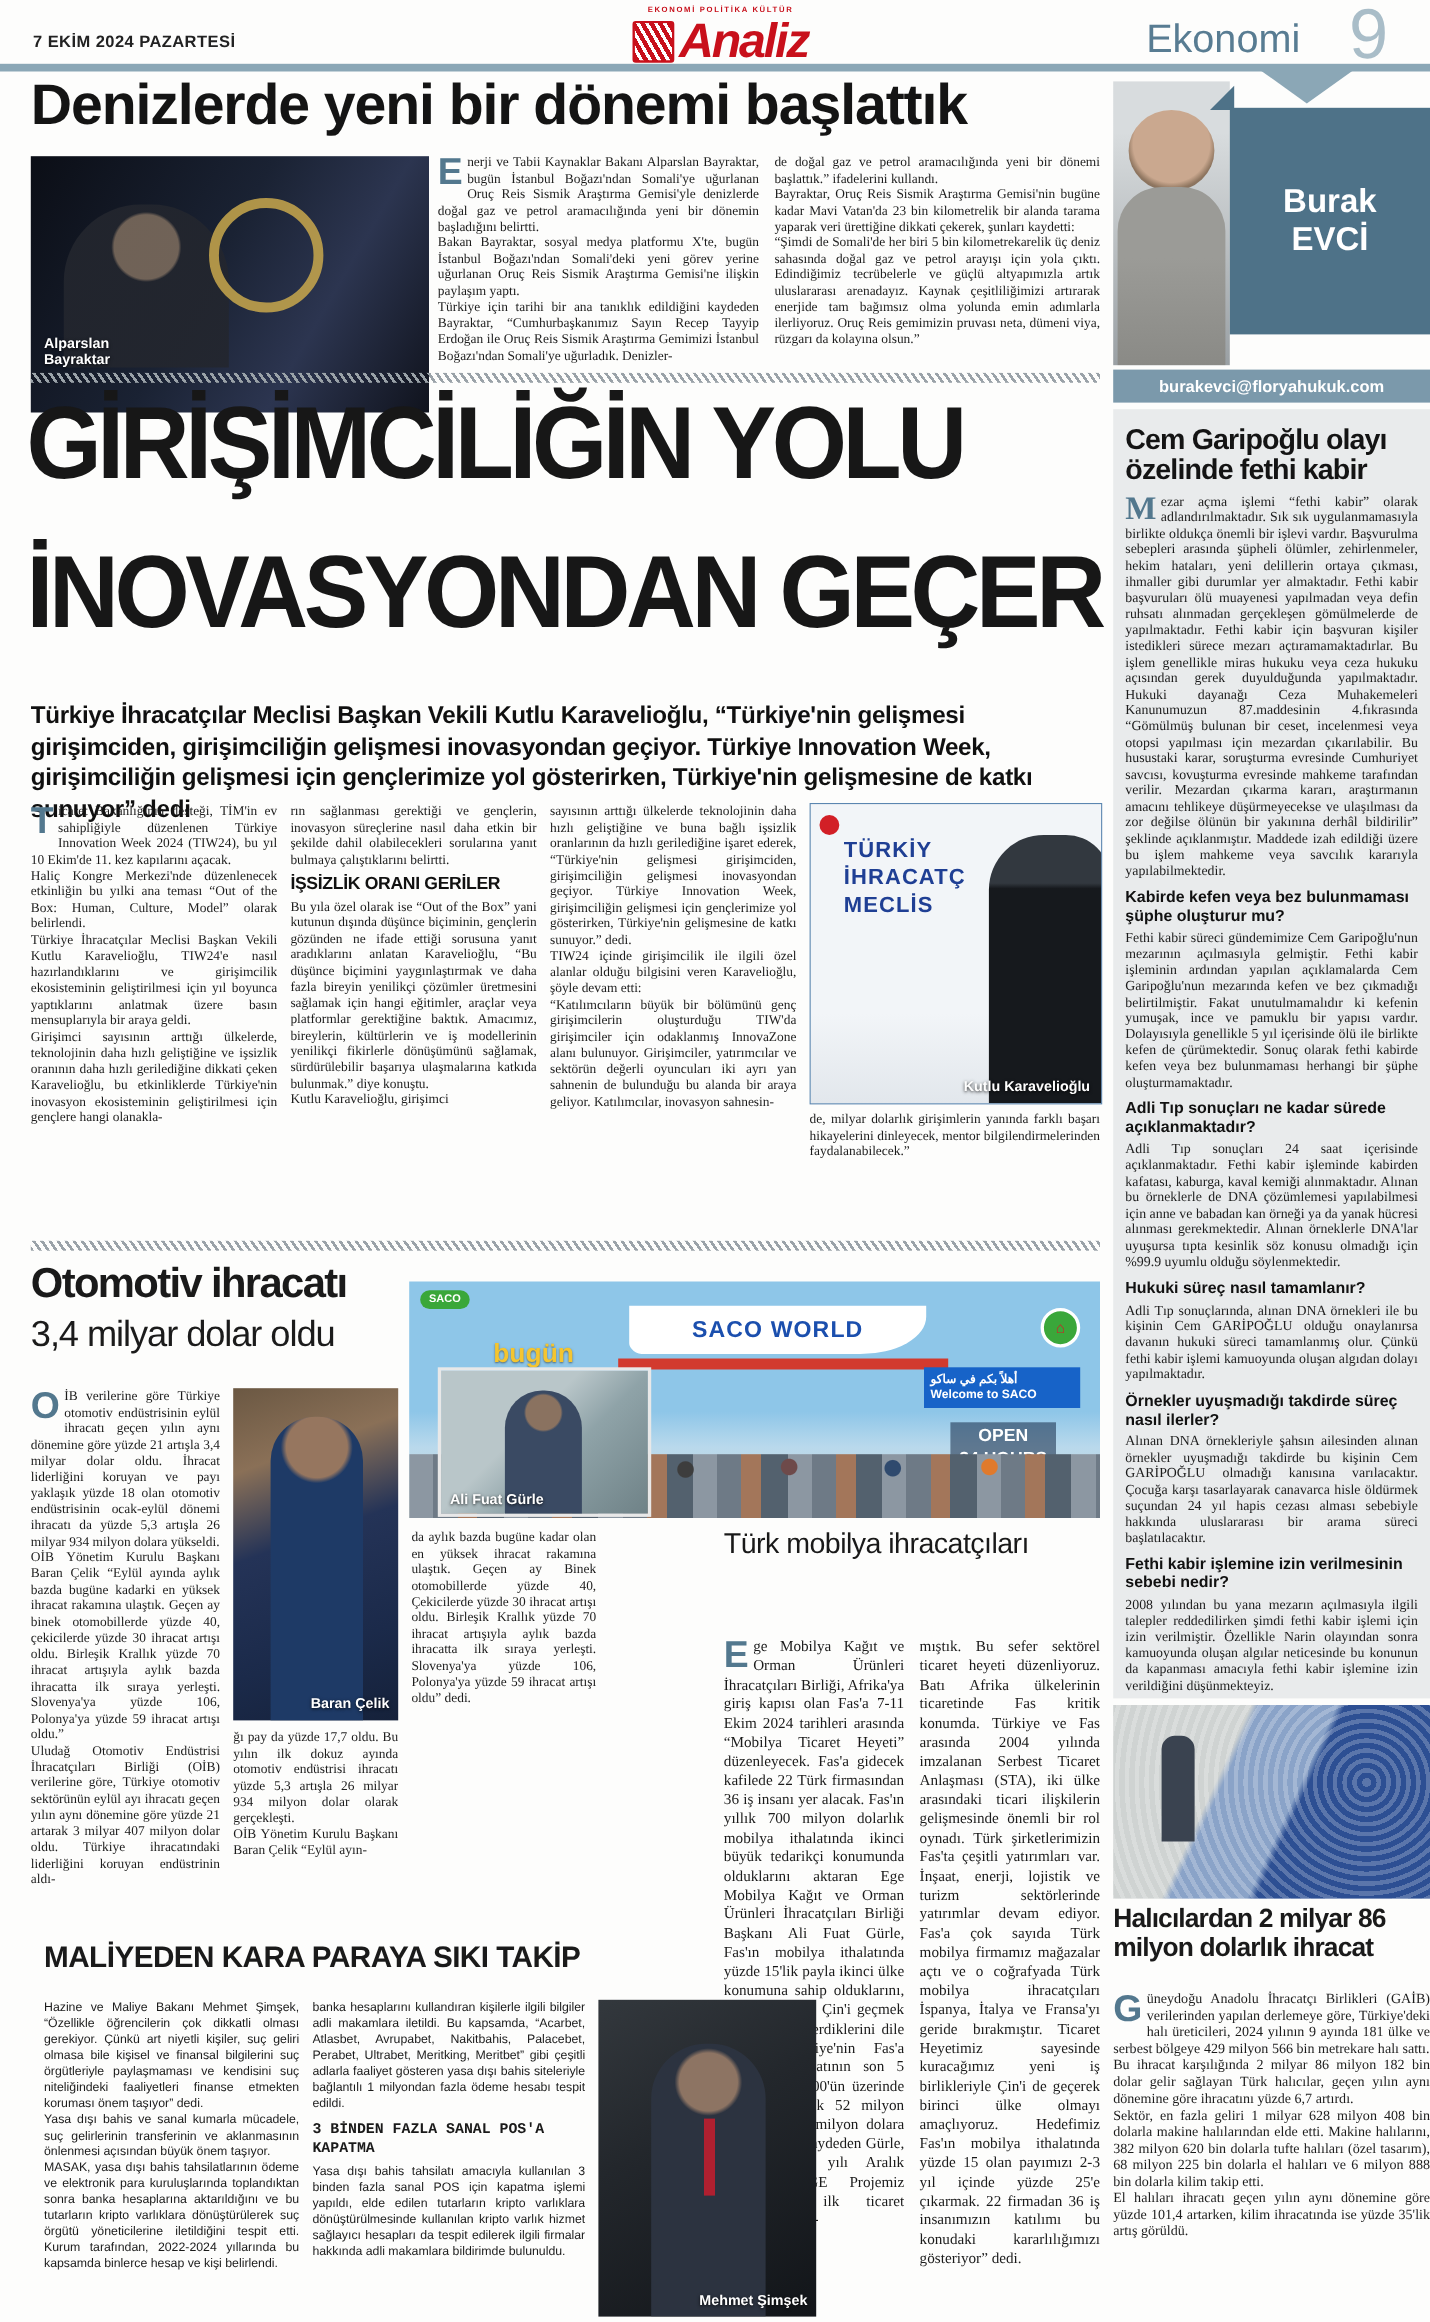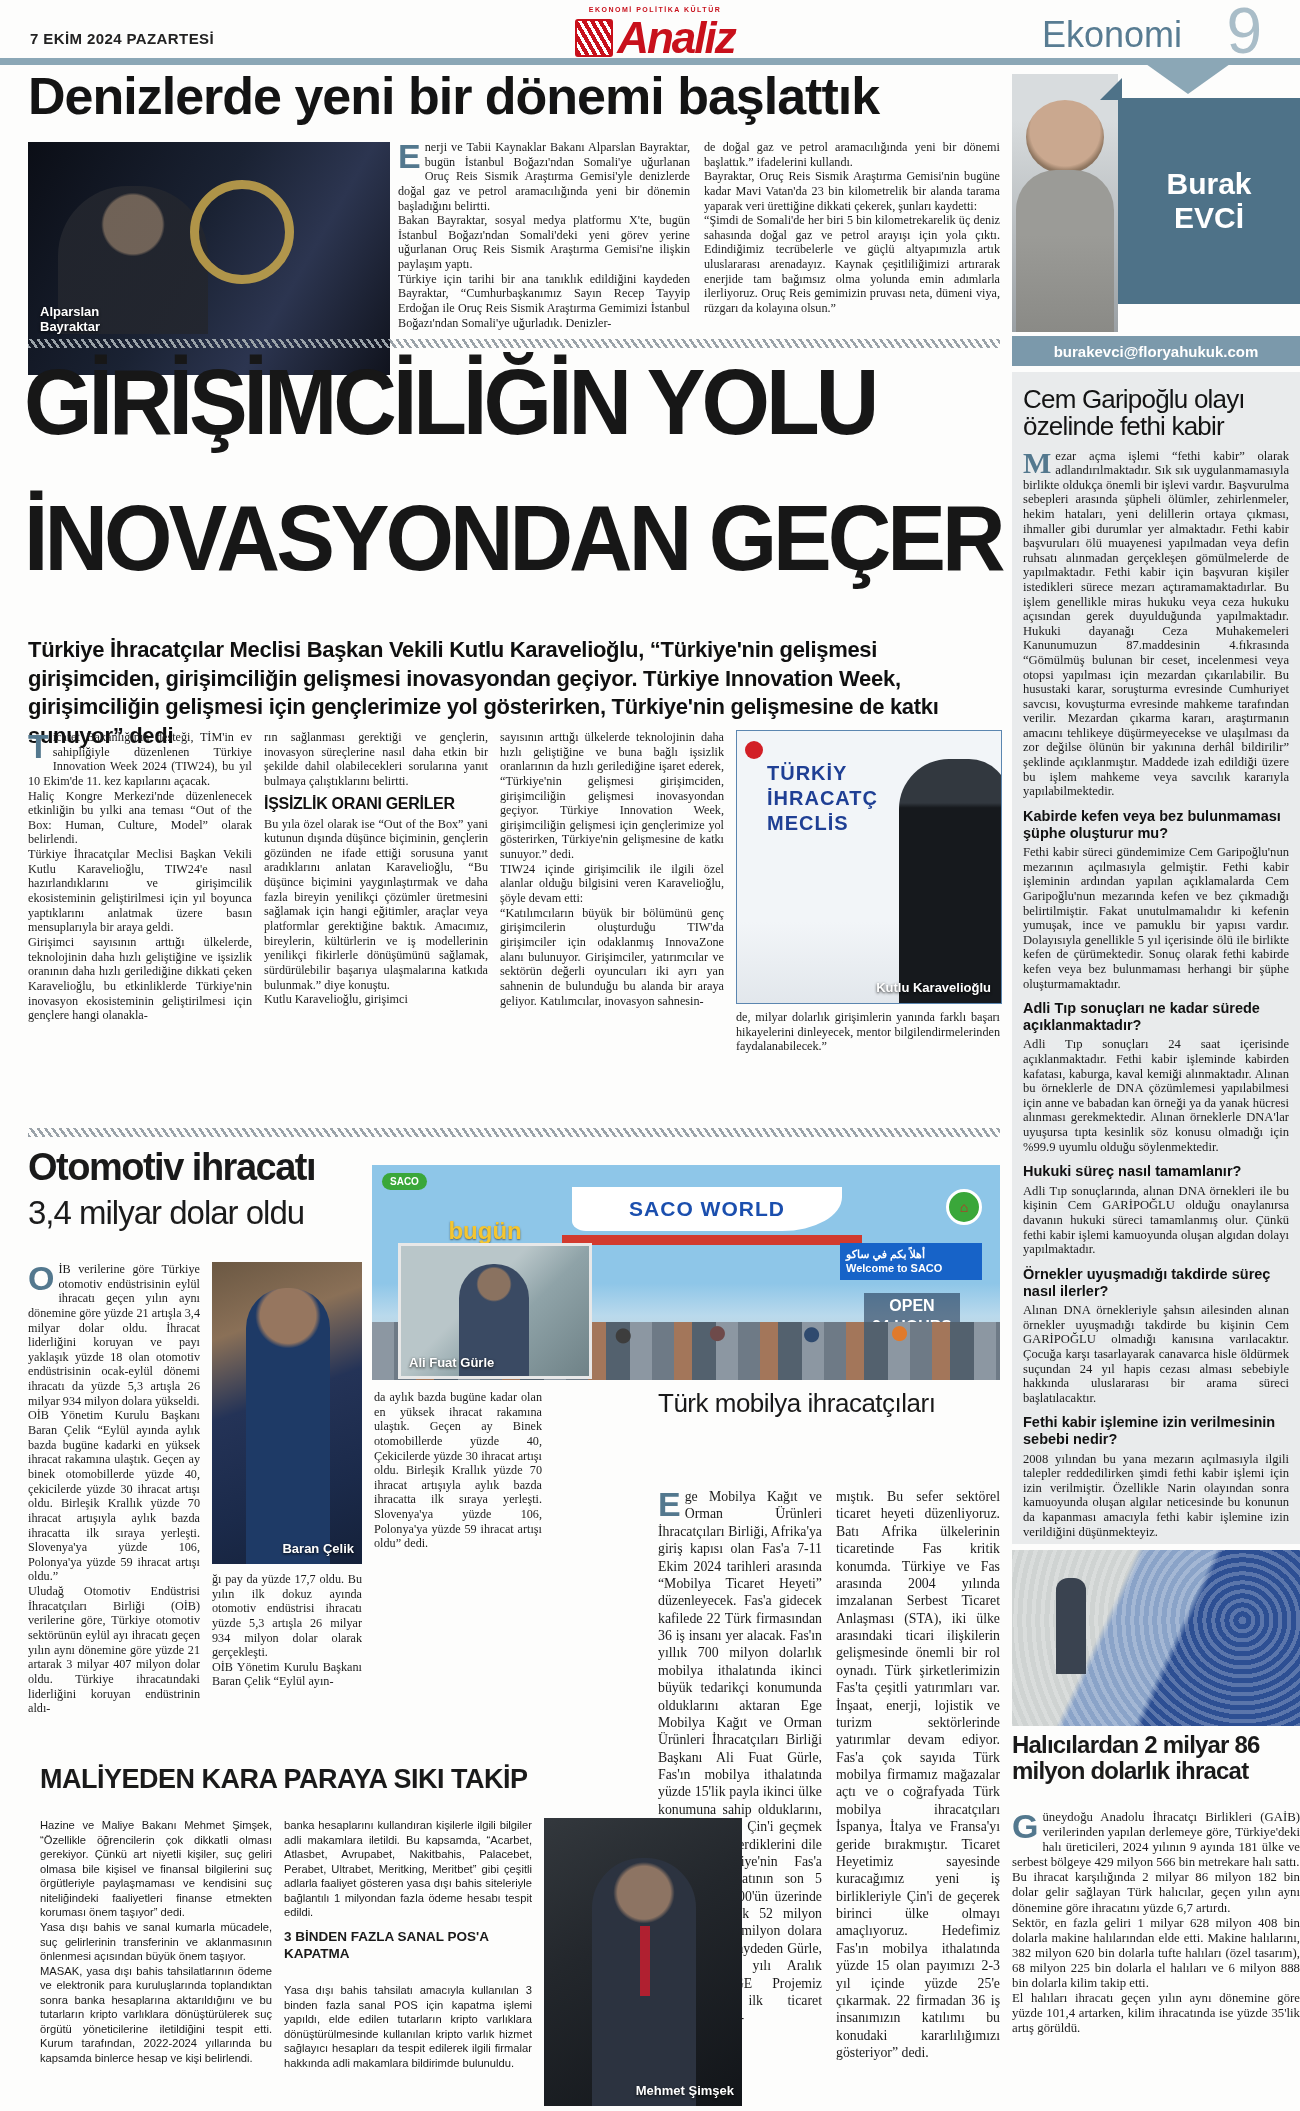--- a/index.html
+++ b/index.html
@@ -102,21 +102,21 @@
   .saco-inset-cap{left:8px;bottom:6px;}
 
   
   .mob-h1{left:658px;top:1388px;width:344px;font-size:26px;font-weight:500;letter-spacing:-.5px;color:#191919;}
   .mob-h2{left:658px;top:1422px;width:344px;font-size:28px;font-weight:900;letter-spacing:-1px;}
   .mobcol{top:1488px;width:164px;height:616px;font-size:13.8px;line-height:1.26;}
 
   
   .mal-h{left:40px;top:1764px;width:505px;font-size:27px;font-weight:900;letter-spacing:-.5px;}
   .malcol{top:1818px;height:288px;font-size:11.2px;line-height:1.3;}
-  .mal-sub{font-weight:800;font-size:13.5px;margin:8px 0 20px 0;}
+  .mal-sub{font-weight:800;font-size:13.5px;margin:8px 0 4px 0;font-family:Liberation Mono, monospace;}
   .mal-photo{left:544px;top:1818px;width:198px;height:288px;
       background:linear-gradient(150deg,#2a2e33 0%,#3c4147 30%,#1d2averageSkip 0) ;
       background:linear-gradient(150deg,#33383d 0%,#23272c 40%,#121519 100%);}
   .mal-man{position:absolute;left:48px;top:40px;width:104px;height:248px;border-radius:50px 50px 0 0;
       background:radial-gradient(circle at 50% 14%,#8d7463 0 12%,#2c3340 14% 100%);}
   .mal-tie{position:absolute;left:96px;top:108px;width:10px;height:70px;background:#b02030;}
   .mal-cap{right:8px;bottom:8px;}
 
   
   .col-photo{left:1012px;top:74px;width:106px;height:258px;
@@ -127,21 +127,21 @@
       background:linear-gradient(180deg,#9b9b97 0 40%,#8a8a86 100%);}
   .col-plate{left:1118px;top:98px;width:182px;height:206px;background:#4e7288;display:flex;
       flex-direction:column;align-items:center;justify-content:center;color:#fff;font-weight:800;
       font-size:30px;line-height:1.15;}
   .col-plate-notch{left:1100px;top:78px;width:0;height:0;border-bottom:22px solid #4e7288;
       border-left:22px solid transparent;}
   .col-email{left:1012px;top:336px;width:288px;height:30px;background:#7b99ab;color:#fff;
       display:flex;align-items:center;justify-content:center;font-weight:700;font-size:15px;}
   .col-panel{left:1012px;top:372px;width:288px;height:1172px;background:#e9ebec;padding:14px 11px;
       box-sizing:border-box;}
-  .col-hl{font-size:26px;font-weight:400;letter-spacing:-.8px;line-height:1.05;color:#141414;margin-bottom:8px;}
+  .col-hl{font-size:26px;font-weight:700;letter-spacing:-.8px;line-height:1.05;color:#141414;margin-bottom:8px;}
   .col-body-txt{font-family:"Liberation Serif","DejaVu Serif",serif;font-size:12.6px;line-height:1.16;
       text-align:justify;color:#1c1c1c;}
   .col-q{font-family:"Liberation Sans",sans-serif;font-weight:800;font-size:14.5px;line-height:1.15;
       margin:9px 0 4px 0;color:#111;}
   .col-drop{float:left;font-size:30px;line-height:.8;font-weight:700;color:#53788e;padding:2px 4px 0 0;}
 
   .carpet{left:1012px;top:1550px;width:288px;height:176px;
       background:
         repeating-radial-gradient(circle at 80% 40%, rgba(255,255,255,.22) 0 4px, rgba(0,0,0,0) 4px 9px),
         linear-gradient(115deg,#cfd3d2 0 34%,#8aa3c8 36% 55%,#2d4f93 57% 100%);}

